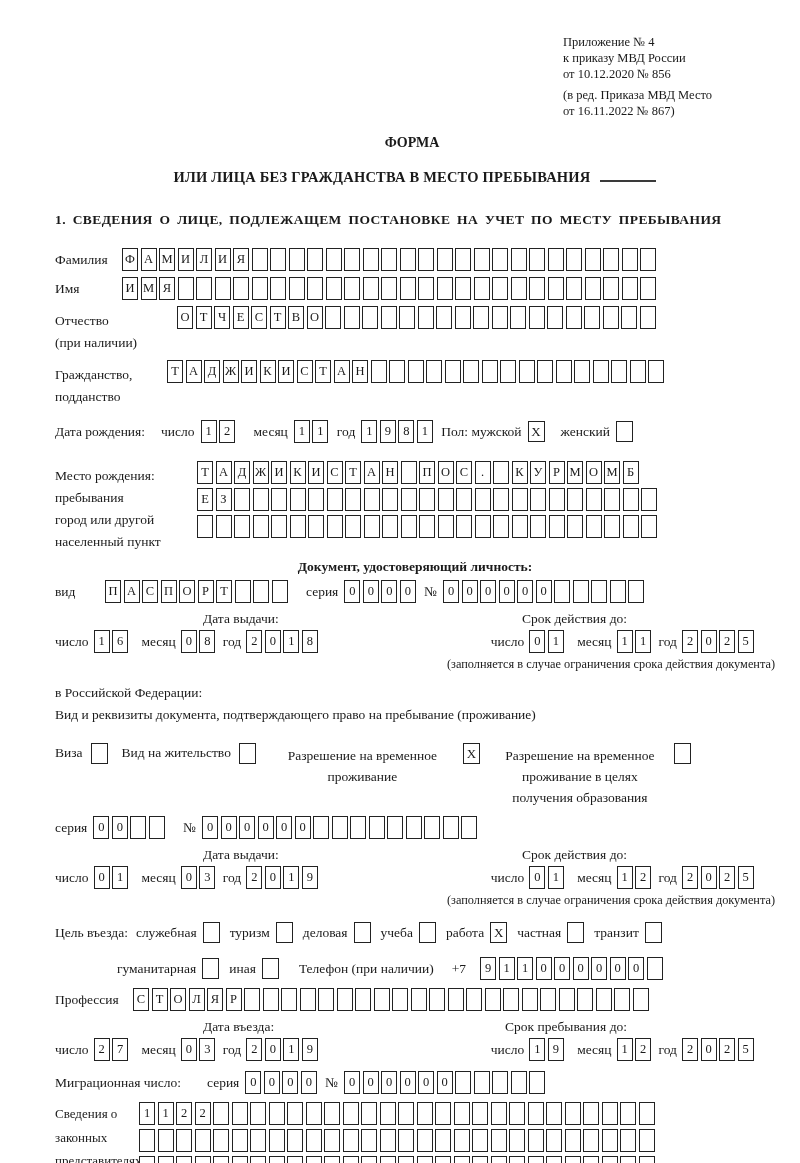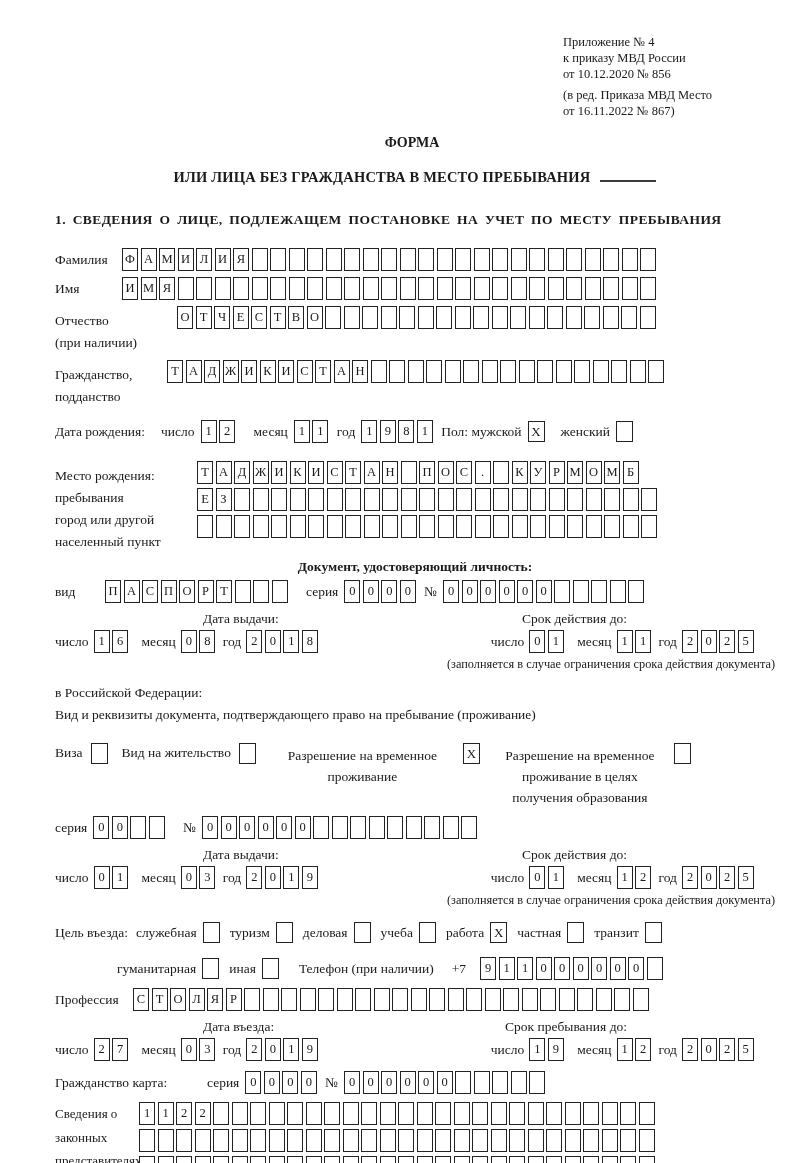--- a/index.html
+++ b/index.html
@@ -676,21 +676,21 @@
       <span class="cells">
           <span class="cell">2</span>
           <span class="cell">0</span>
           <span class="cell">2</span>
           <span class="cell">5</span>
         </span>
     </div>
   </div>
 
   <div class="mig-row">
-    <span class="lbl" style="width:146px;">Гражданство карта:</span>
+    <span class="lbl" style="width:146px;">Миграционная число:</span>
     <span class="lbl">серия</span>
     <span class="cells">
         <span class="cell">0</span>
         <span class="cell">0</span>
         <span class="cell">0</span>
         <span class="cell">0</span>
       </span>
     <span class="lbl">№</span>
     <span class="cells">
         <span class="cell">0</span>

